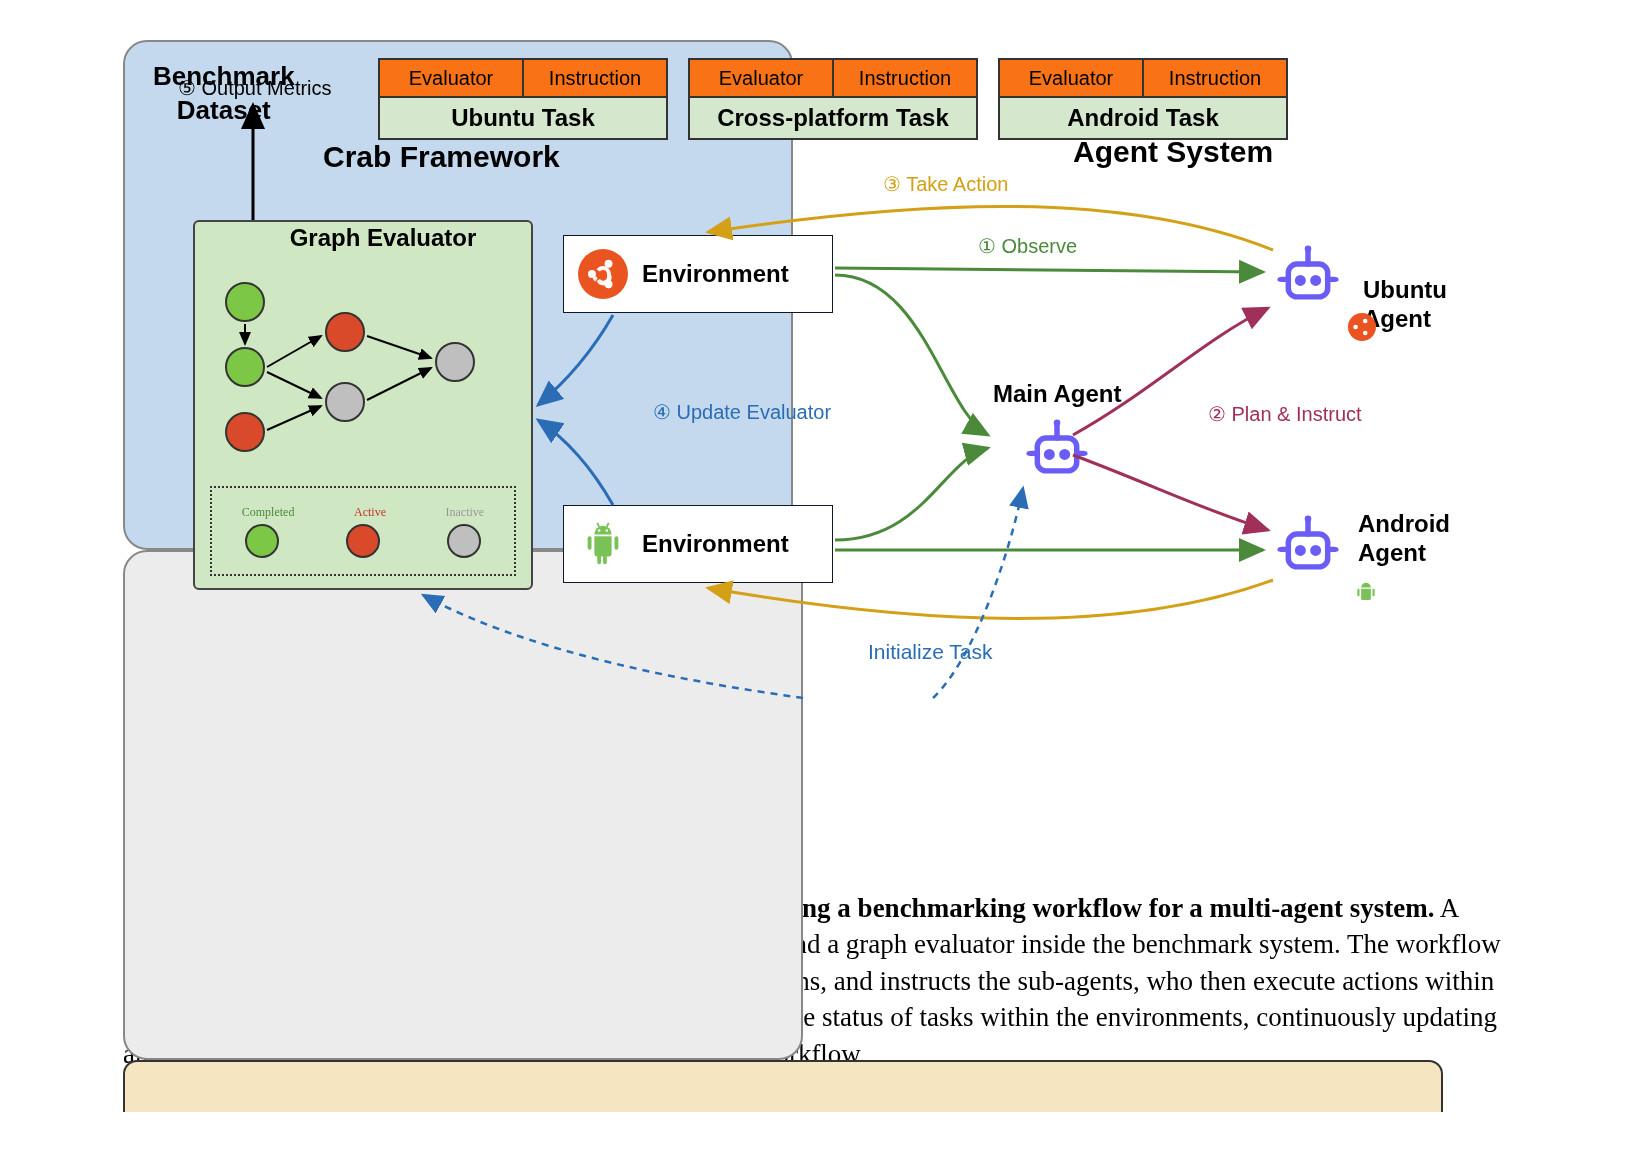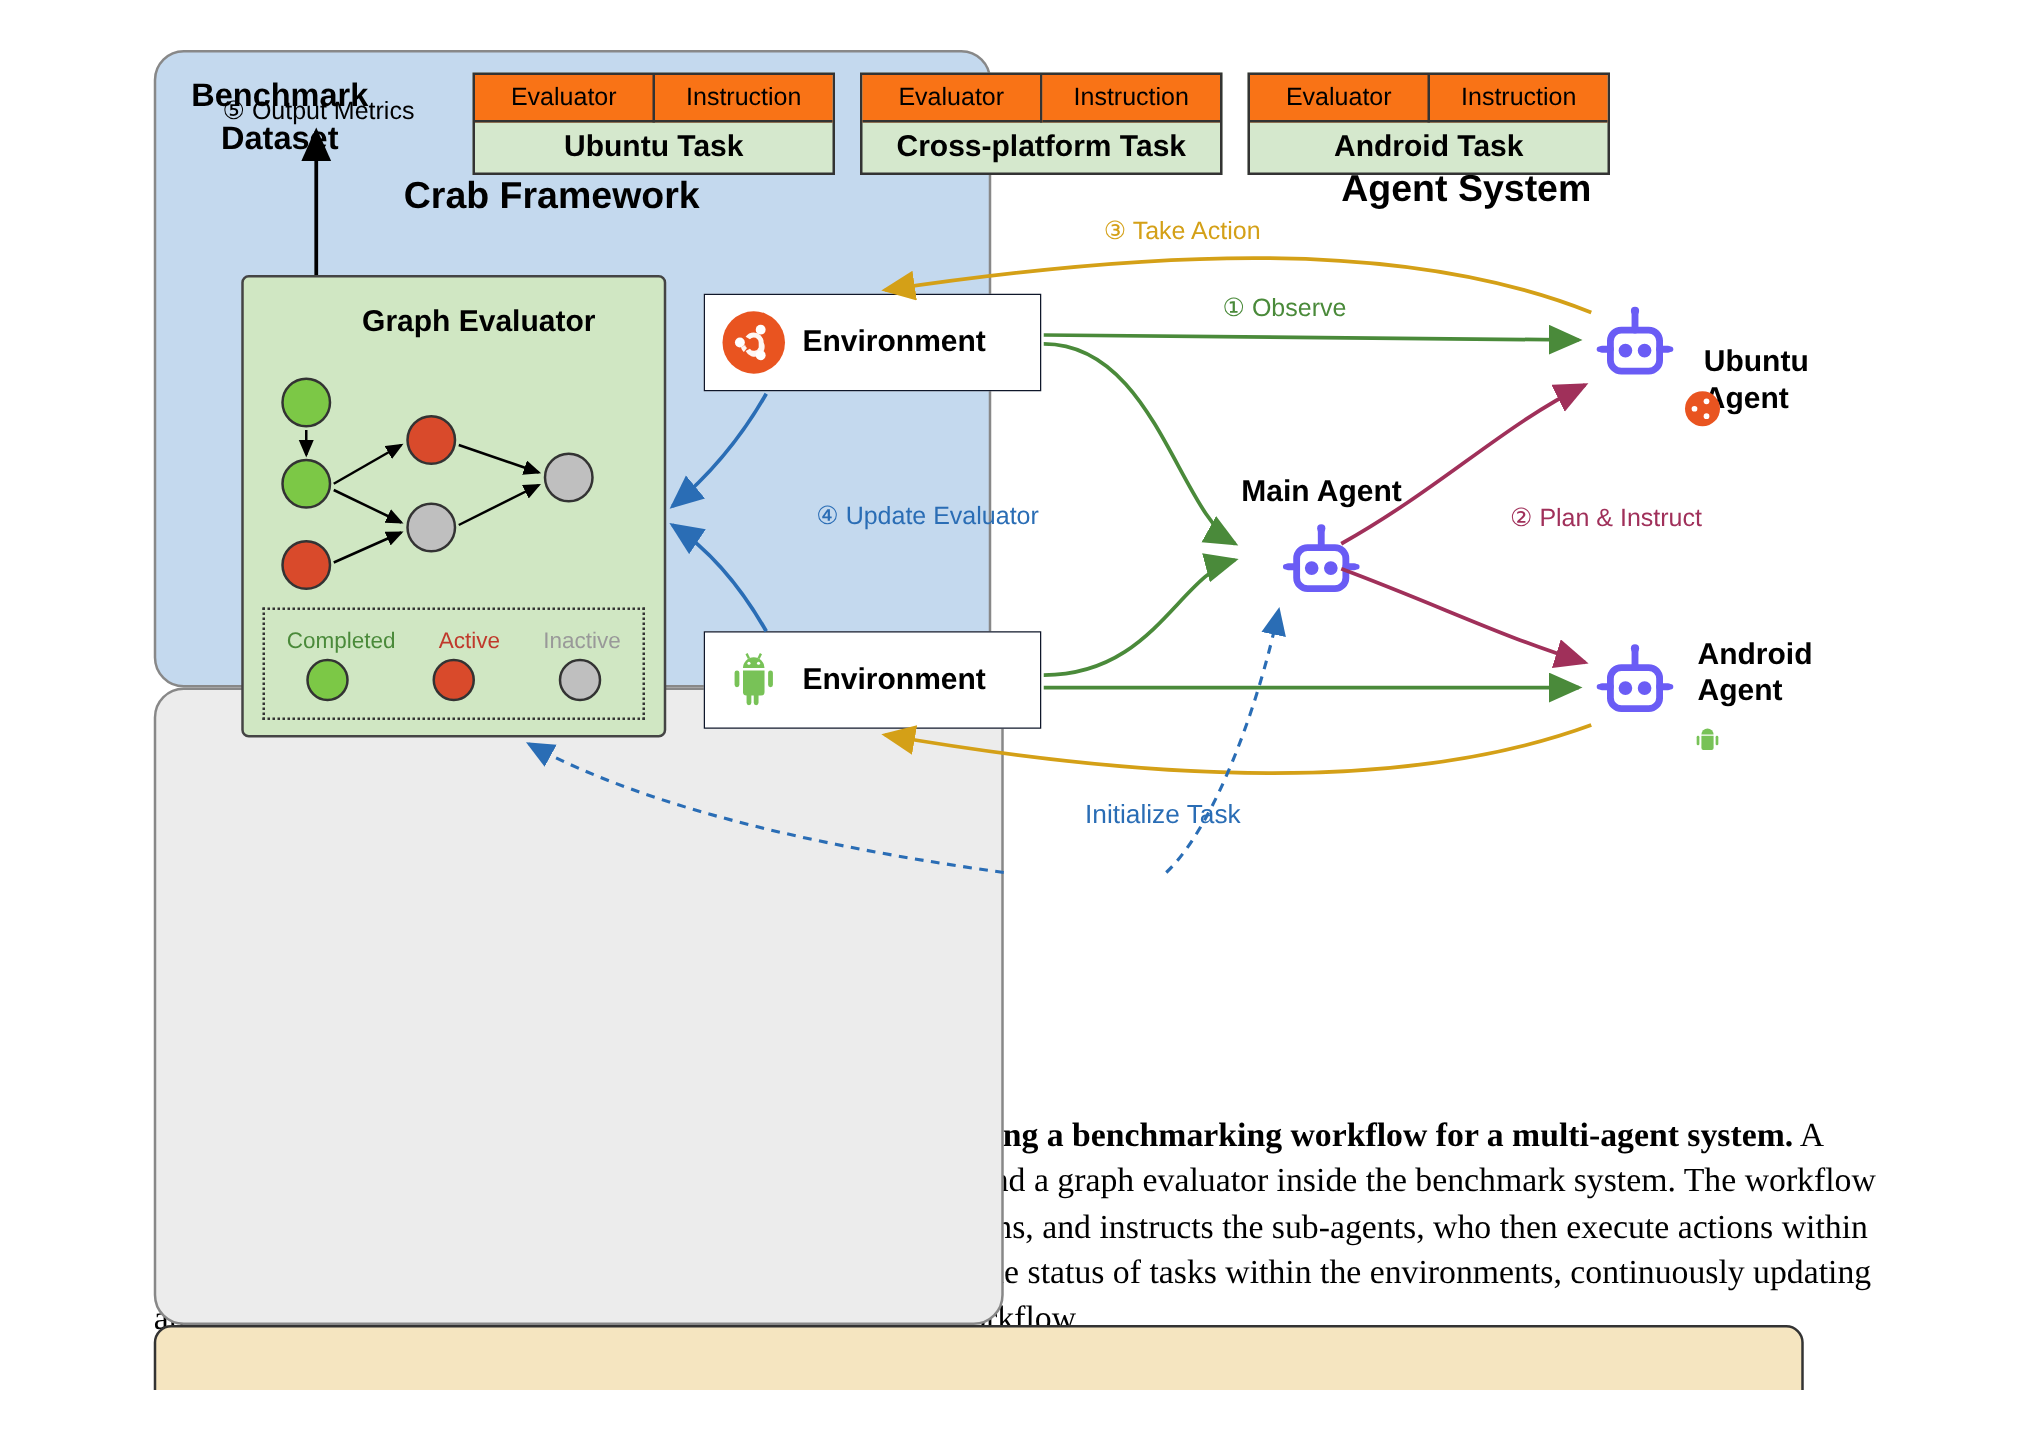--- a/index.html
+++ b/index.html
@@ -57,21 +57,21 @@
     width: 340px;
     height: 370px;
     background: #d0e7c3;
     border: 2px solid #444;
     border-radius: 6px;
   }
   .evaluator-title {
     text-align: center;
     font-weight: 700;
     font-size: 24px;
-    margin-top: 22px;
+    margin-top: 2px;
     padding-left: 40px;
   }
   .graph-area {
     position: relative;
     height: 210px;
   }
   .node {
     position: absolute;
     width: 40px;
     height: 40px;
@@ -89,22 +89,23 @@
     height: 90px;
     border: 2px dotted #333;
     background: transparent;
     display: flex;
     flex-direction: column;
     justify-content: center;
   }
   .legend-labels {
     display: flex;
     justify-content: space-around;
-    font-size: 18px;
+    font-size: 12px;
     margin-bottom: 4px;
+    font-family: Liberation Serif, serif;
   }
   .legend-nodes {
     display: flex;
     justify-content: space-around;
   }
   .legend-node {
     width: 34px; height: 34px; border-radius: 50%; border: 2px solid #333;
   }
   .env-box {
     position: absolute;

